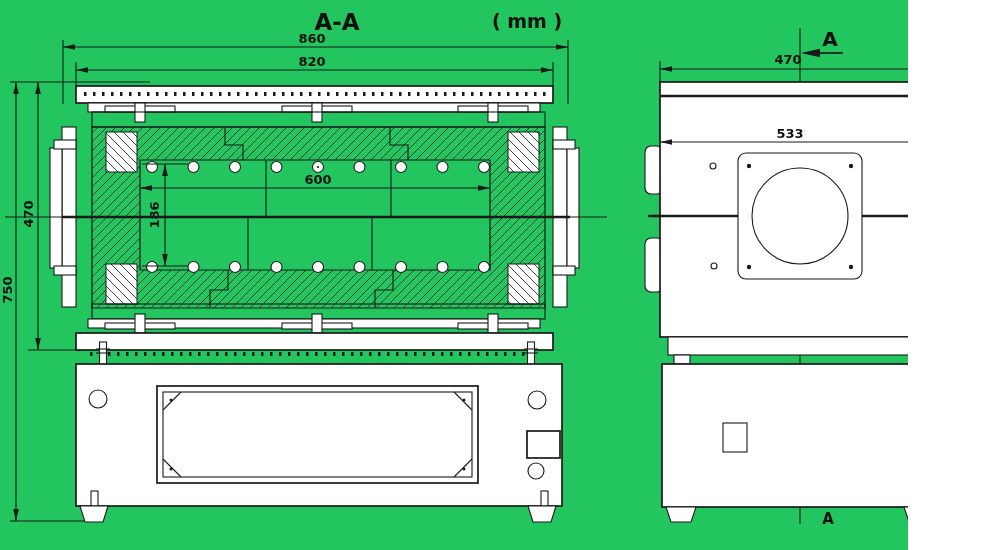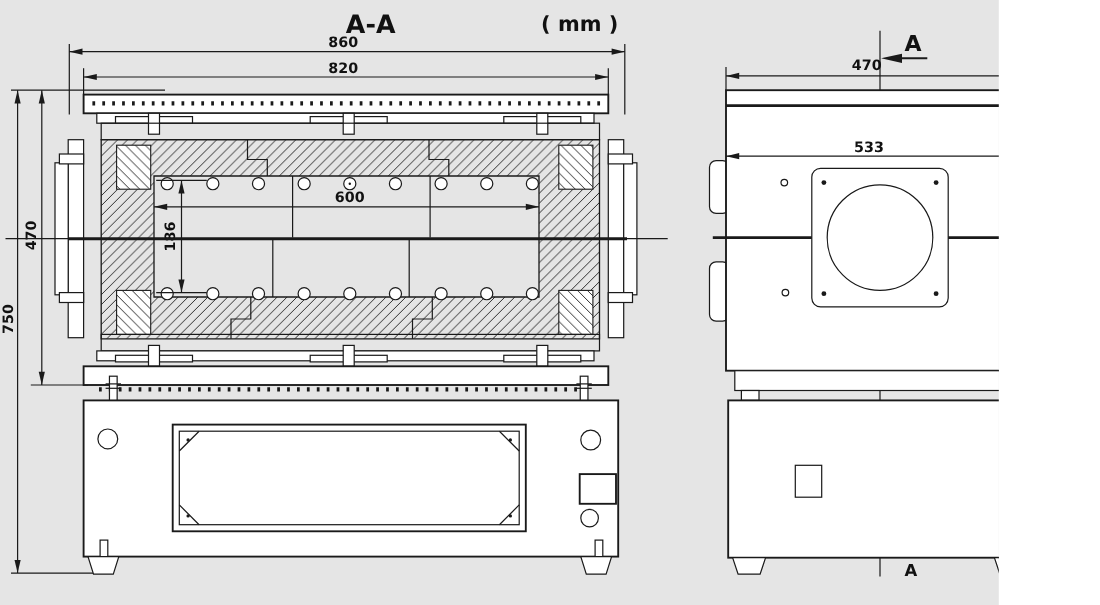--- a/index.html
+++ b/index.html
@@ -1,16 +1,16 @@
 <!DOCTYPE html>
 <html><head>
 <meta charset="utf-8">
 <style>
   html,body{margin:0;padding:0;background:#fff;}
-  .canvas{position:relative;width:908px;height:550px;background:#e5e5e5;overflow:hidden;}
+  .canvas{position:relative;width:908px;height:550px;background:#22c55e;overflow:hidden;}
   svg{position:absolute;left:0;top:0;}
   .ln{stroke:#1a1a1a;fill:none;stroke-width:1.1;}
   .ln2{stroke:#1a1a1a;fill:none;stroke-width:1.7;}
   .thk{stroke:#1a1a1a;fill:none;stroke-width:2.6;}
   .fw{fill:#ffffff;}
   .fb{fill:#1a1a1a;stroke:none;}
   .dim{font:bold 13px "DejaVu Sans",sans-serif;fill:#111;}
   .title{font:bold 23px "DejaVu Sans",sans-serif;fill:#111;}
   .units{font:bold 19px "DejaVu Sans",sans-serif;fill:#111;}
   .mark{font:bold 20px "DejaVu Sans",sans-serif;fill:#111;}

